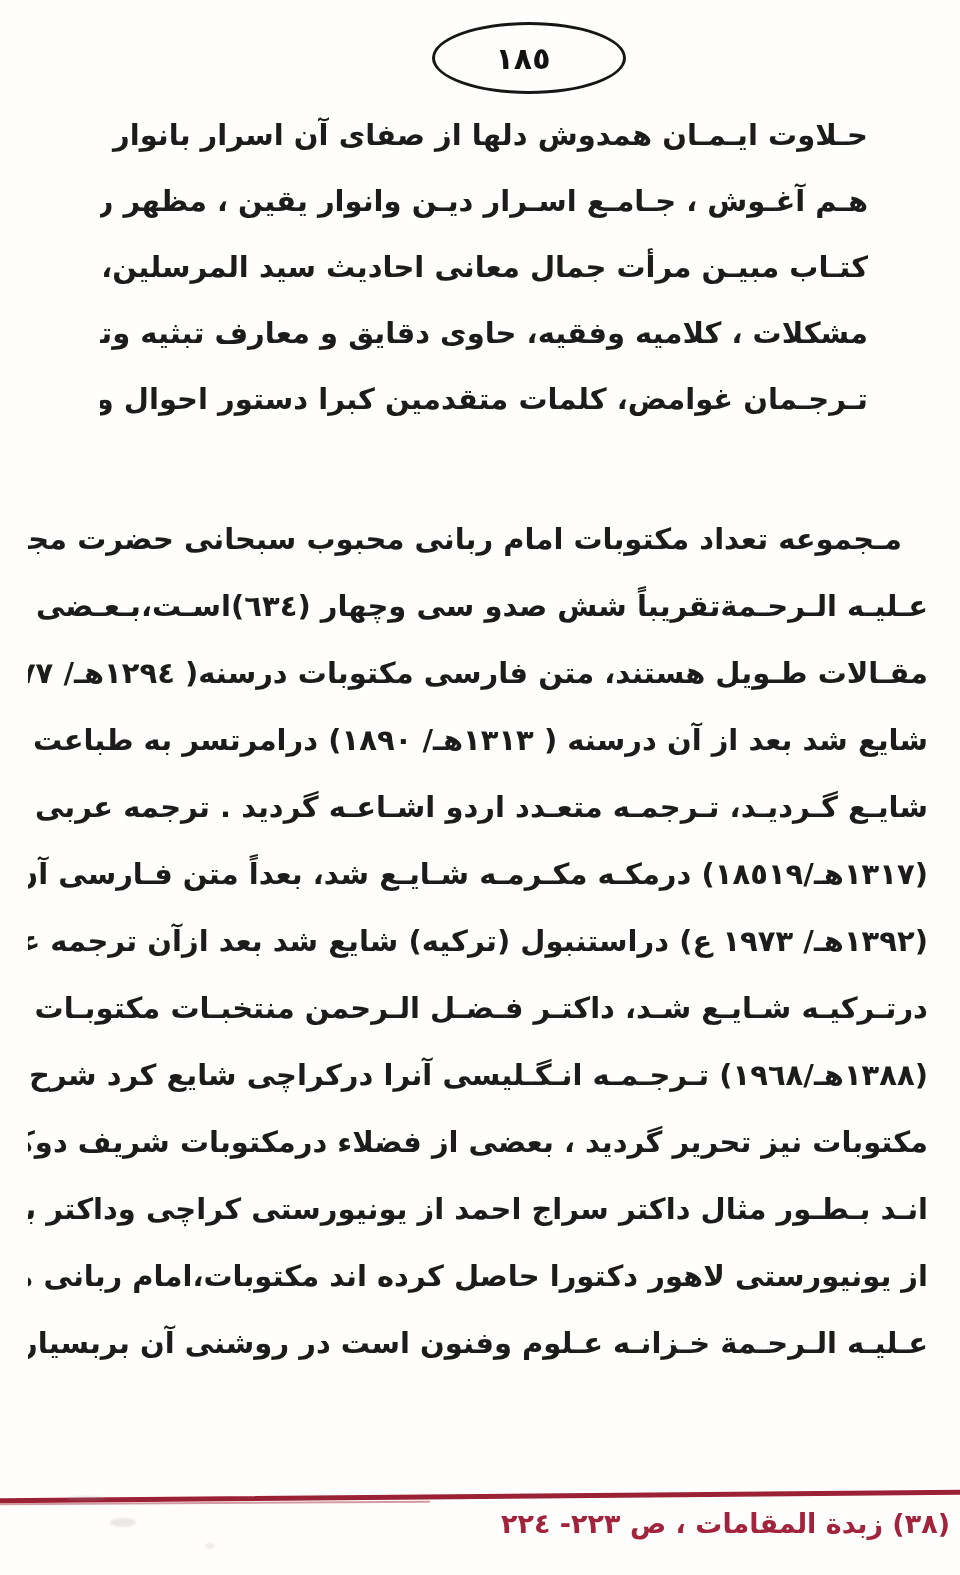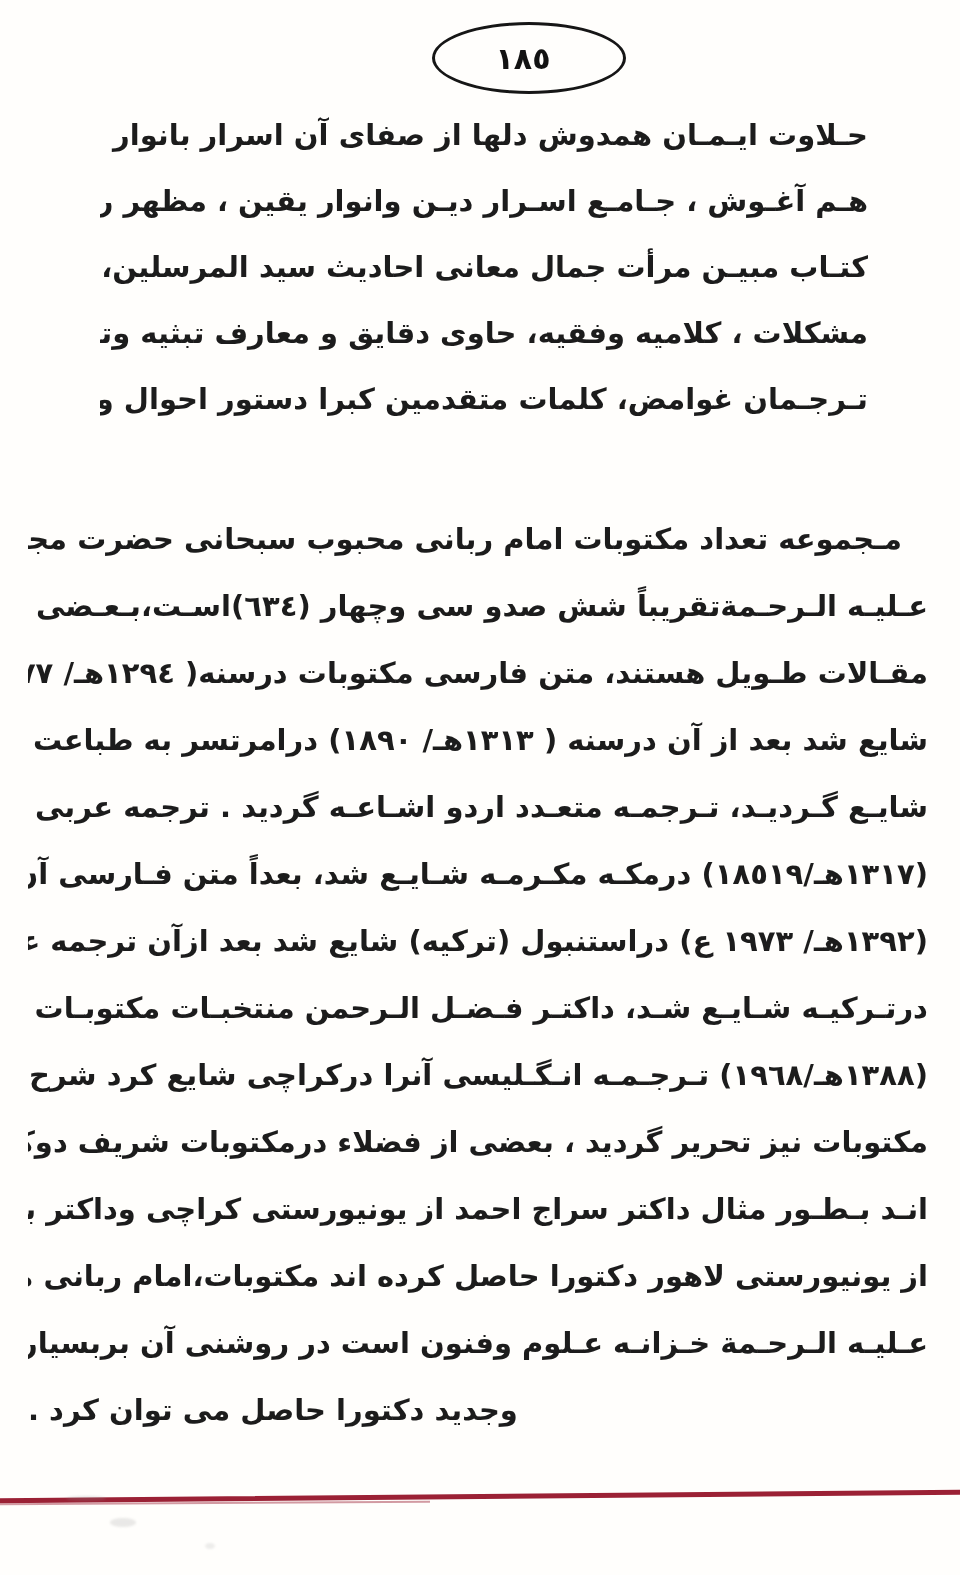--- a/index.html
+++ b/index.html
@@ -105,24 +105,24 @@
     <div class="tline">شايع شد بعد از آن درسنه ( ١٣١٣هـ/ ١٨٩٠) درامرتسر به طباعت نهايت نفيس</div>
     <div class="tline">شايـع گـرديـد، تـرجمـه متعـدد اردو اشـاعـه گرديد . ترجمه عربی آن در سنه</div>
     <div class="tline">(١٣١٧هـ/١٨٥١٩) درمكـه مكـرمـه شـايـع شد، بعداً متن فـارسی آن درسنـه</div>
     <div class="tline">(١٣٩٢هـ/ ١٩٧٣ ع) دراستنبول (تركيه) شايع شد بعد ازآن ترجمه عربی آن نيز</div>
     <div class="tline">درتـركيـه شـايـع شـد، داكتـر فـضـل الـرحمن منتخبـات مكتوبـات را درسنـه</div>
     <div class="tline">(١٣٨٨هـ/١٩٦٨) تـرجـمـه انـگـليسی آنرا دركراچی شايع كرد شرح وحواشی</div>
     <div class="tline">مكتوبات نيز تحرير گرديد ، بعضی از فضلاء درمكتوبات شريف دوكتورا گرفته</div>
     <div class="tline">انـد بـطـور مثال داكتر سراج احمد از يونيورستی كراچی وداكتر بابر بيك عطائ</div>
     <div class="tline">از يونيورستی لاهور دكتورا حاصل كرده اند مكتوبات،امام ربانی مجدد الف ثانی</div>
     <div class="tline">عـليـه الـرحـمة خـزانـه عـلوم وفنون است در روشنی آن بربسيار موضوعات قديم</div>
-    <div class="tline blast">وجديد دكتورا حاصل می توان كرد .</div>
   </div>
 
   <div class="rule"></div>
   <div class="rule-echo"></div>
 
+  <div class="footnote">(٣٨) زبدة المقامات ، ص ٢٢٣- ٢٢٤</div>
 
   <div class="speck s1"></div>
   <div class="speck s2"></div>
   <div class="speck s3"></div>
 
 </div>
 
 </body></html>

